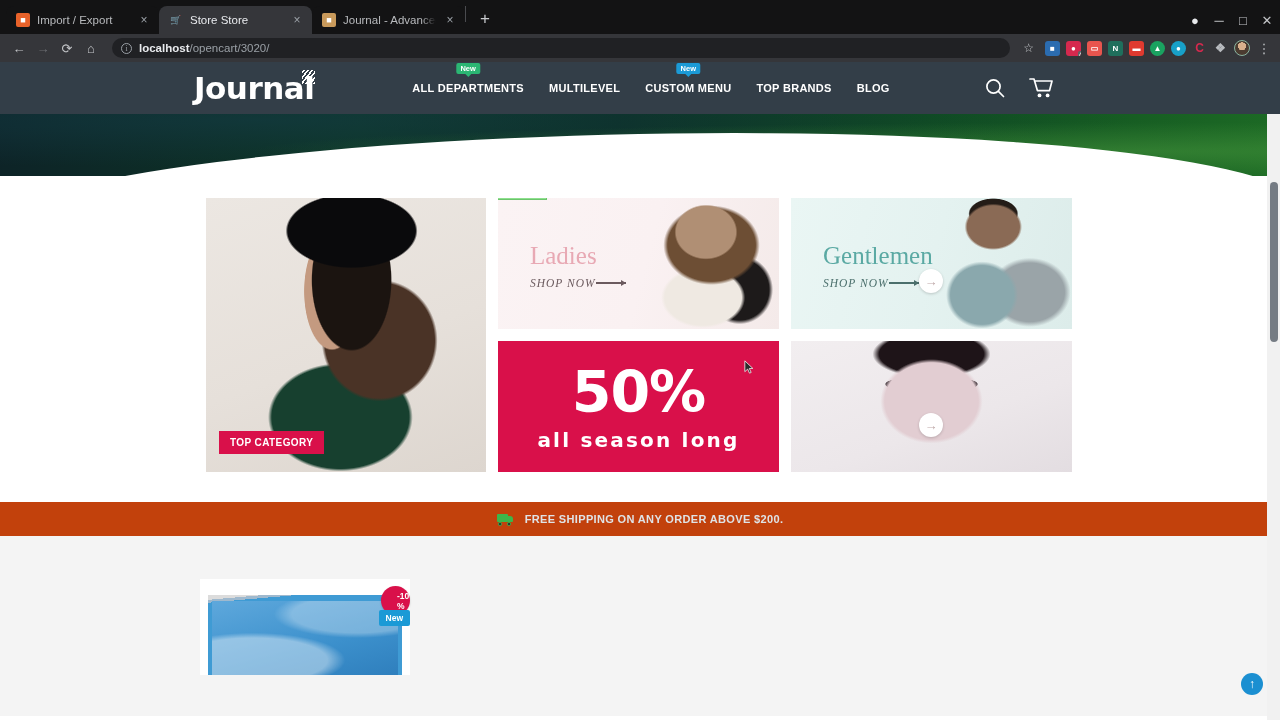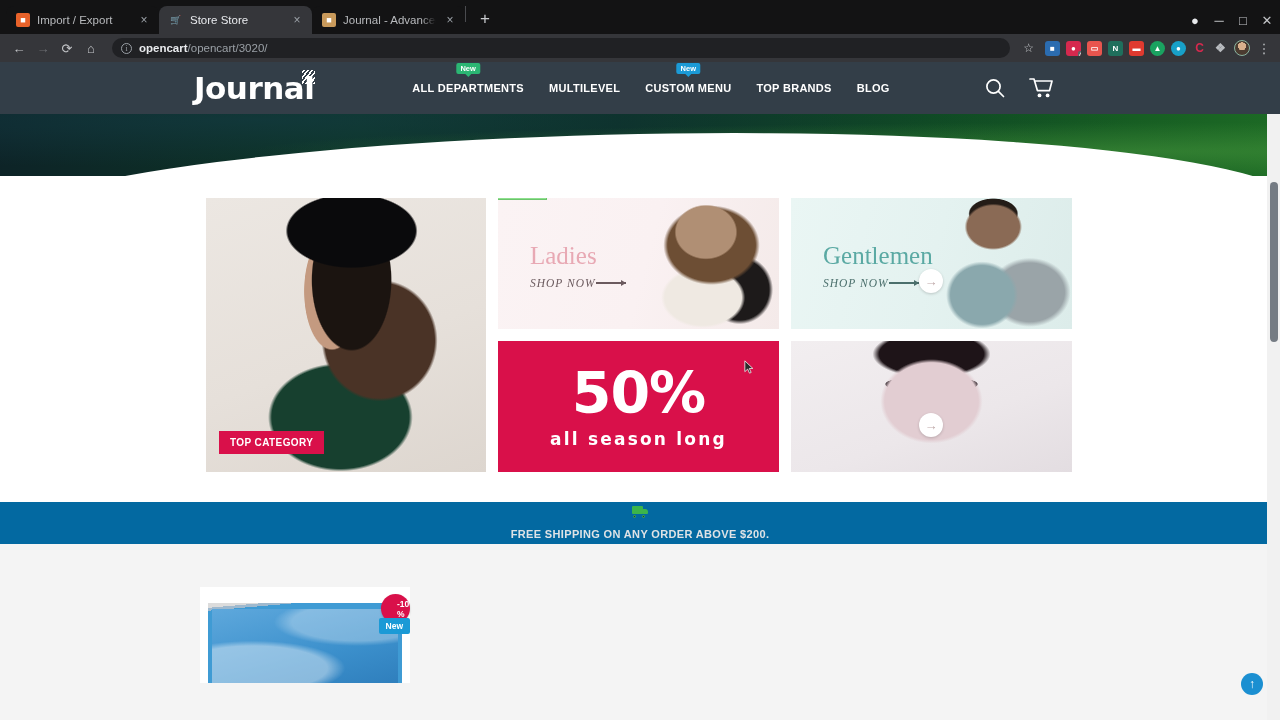--- a/index.html
+++ b/index.html
@@ -179,21 +179,21 @@
       radial-gradient(ellipse 6% 5% at 62% 33%, #2a2026 0 70%, transparent 76%),
       radial-gradient(ellipse 8% 7% at 51% 66%, #2b1320 0 72%, transparent 78%),
       linear-gradient(160deg,#f2eef0 0%, #ece7ea 60%, #e3dde1 100%);
   }
   .banner-sale {
     width:100%; height:100%; background:#d9104a;
     display:flex; flex-direction:column; align-items:center; justify-content:center;
     color:#fff; line-height:1;
   }
   .sale-big { font-size: 57px; font-weight:800; letter-spacing:-1px; font-family:"DejaVu Sans", sans-serif;}
-  .sale-sub { font-size: 17px; font-weight:700; letter-spacing:2.2px; margin-top:9px;
+  .sale-sub { font-size: 20px; font-weight:700; letter-spacing:2.2px; margin-top:9px;
               font-family:"DejaVu Sans", sans-serif;}
 
   .bn-text { position:absolute; left:32px; top:44px; }
   .bn-title { font-family:"Liberation Serif", serif; font-size:25px; }
   .bn-title.pink { color:#e8a9b4; }
   .bn-title.teal { color:#5aa9a3; }
   .bn-shop {
     font-family:"Liberation Serif", serif; font-style:italic; font-size:11.5px;
     letter-spacing:1px; margin-top:7px; display:flex; align-items:center; 
   }
@@ -216,22 +216,22 @@
     font-size:9px; padding:1px 4px; line-height:11px; border:1px solid #6cc46c;
     white-space:nowrap; z-index:4;
   }
   .top-cat {
     position:absolute; left:13px; bottom:18px; background:#d9104a; color:#fff;
     font-size:10px; font-weight:700; letter-spacing:0.4px; padding:6px 11px 6px;
   }
 
   
   .shipbar {
-    margin-top:30px; height:42px; background:#0369a1; display:flex;
-    align-items:center; justify-content:center; gap:11px;flex-direction:column;
+    margin-top:30px; height:34px; background:#c2410c; display:flex;
+    align-items:center; justify-content:center; gap:11px;
   }
   .truck { width:17px; height:11px; position:relative; }
   .truck .body{ position:absolute; left:0; top:0; width:11px; height:8px; background:#3cb54a; border-radius:1px;}
   .truck .cab{ position:absolute; left:10px; top:2.5px; width:6px; height:5.5px; background:#3cb54a; border-radius:1px 3px 1px 1px;}
   .truck .w1,.truck .w2{ position:absolute; bottom:-1px; width:3.4px; height:3.4px; border-radius:50%; background:#2a2f35; border:1px solid #3cb54a;}
   .truck .w1{ left:1.6px;} .truck .w2{ left:10.5px;}
   .ship-text { color:#dfe3e6; font-size:11px; font-weight:700; letter-spacing:0.35px; }
 
   
   .module-bg { background:#f4f4f4; padding-top:32px; height:180px; }
@@ -326,21 +326,21 @@
     </div>
   </div>
 
   <div class="toolbar">
     <div class="nav-btn">←</div>
     <div class="nav-btn disabled">→</div>
     <div class="nav-btn">⟳</div>
     <div class="nav-btn">⌂</div>
     <div class="omnibox">
       <span class="info-ico">i</span>
-      <span class="url"><b>opencart</b><span>/opencart/3020/</span></span>
+      <span class="url"><b>localhost</b><span>/opencart/3020/</span></span>
     </div>
     <div class="star">☆</div>
     <div class="ext-row">
       <div class="ext" style="background:#2b6cb0;">■</div>
       <div class="ext" style="background:#d5294e;">●<span class="ext-badge">4</span></div>
       <div class="ext" style="background:#e8554e;">▭</div>
       <div class="ext" style="background:#1f6f5c;">N</div>
       <div class="ext" style="background:#e03a2f;">▬</div>
       <div class="ext" style="background:#1aa260; border-radius:50%;">▲</div>
       <div class="ext" style="background:#18a0c8; border-radius:50%;">●</div>

